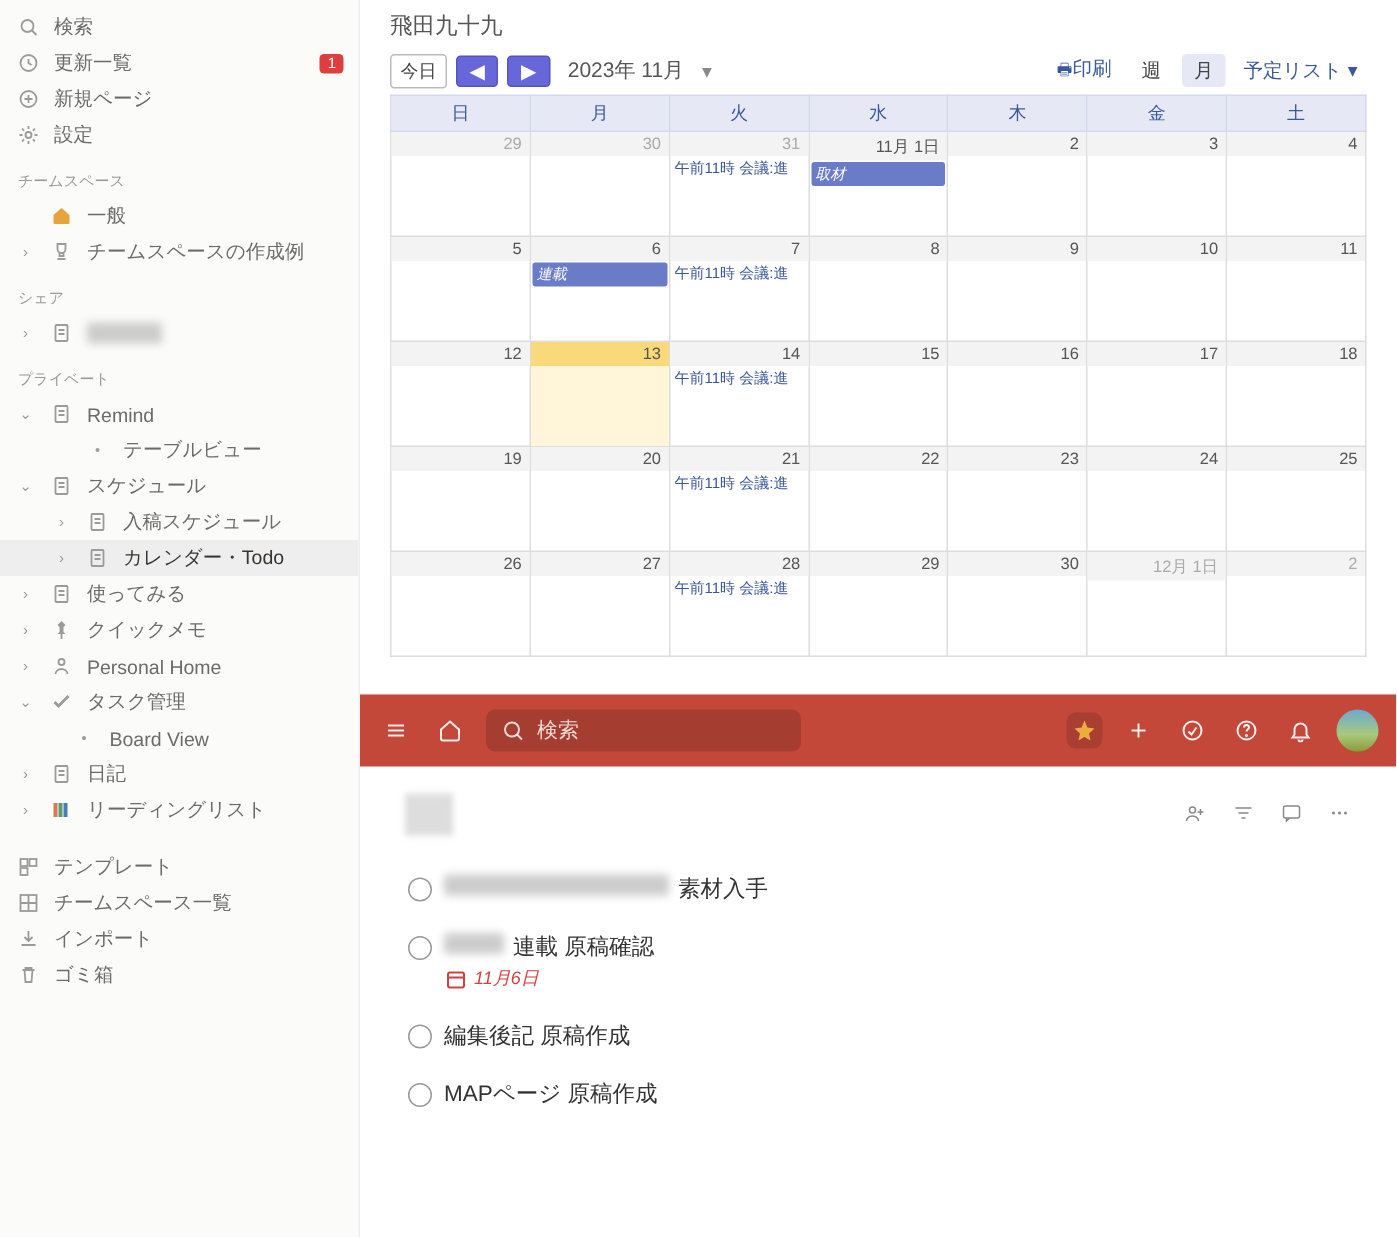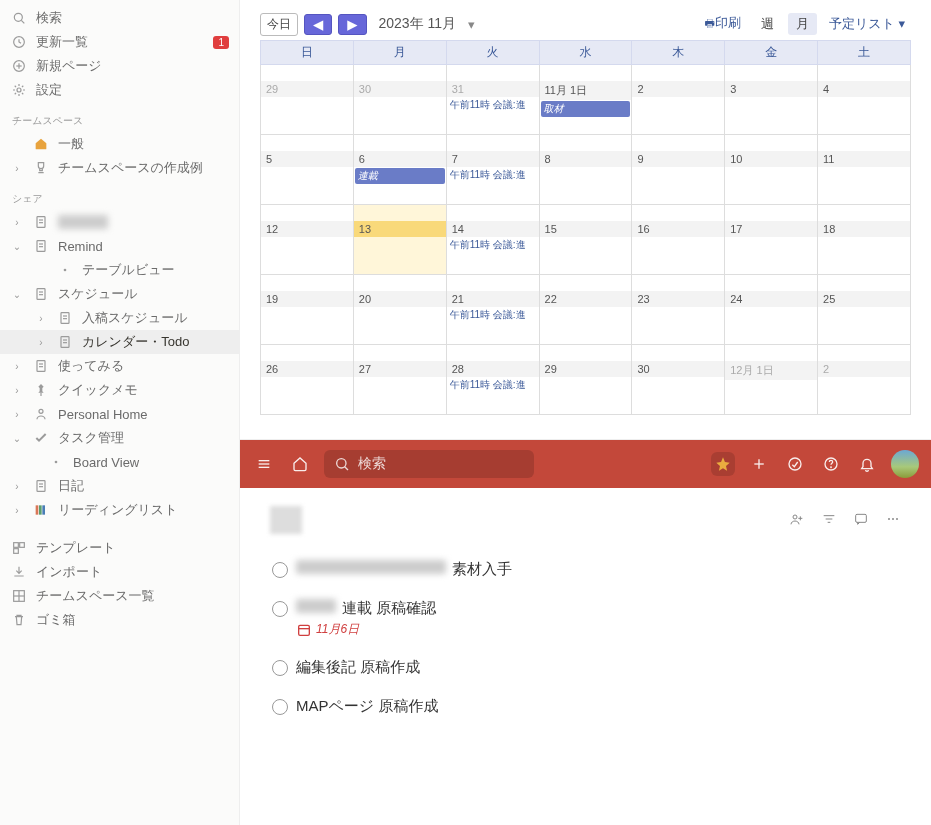--- a/index.html
+++ b/index.html
@@ -18,21 +18,21 @@
 .cal-btn { border: 1px solid #bbb; background: #fff; padding: 2px 6px; font-size: 12px; border-radius: 3px; cursor: pointer; color: #444; }
 .cal-nav { background: #6767d9; color: #fff; border: 1px solid #5555c0; padding: 2px 8px; border-radius: 3px; cursor: pointer; }
 .cal-month { font-size: 14px; color: #555; padding: 0 6px; }
 .cal-spacer { flex: 1; }
 .cal-right-link { color: #3b5998; font-size: 13px; padding: 2px 6px; cursor: pointer; }
 .cal-right-tab { color: #444; font-size: 13px; padding: 2px 8px; cursor: pointer; }
 .cal-right-tab.active { background: #e6e9f5; border-radius: 3px; }
 .cal-table { width: 100%; border-collapse: collapse; table-layout: fixed; }
 .cal-table th { background: #e6e9f5; color: #3b5998; font-size: 12px; font-weight: 400; padding: 3px; border: 1px solid #d4d9ee; }
 .cal-table td { border: 1px solid #ddd; height: 70px; vertical-align: top; font-size: 11px; position: relative; }
-.daynum { padding: 2px 5px; color: #555; background: #f3f3f3; margin-top: 16px; }
+.daynum { text-align: right; padding: 2px 5px; color: #555; background: #f3f3f3; }
 .daynum.outside { color: #aaa; }
 .today-cell .daynum { background: #f9d97a; }
 .today-cell { background: #fff6d9; }
 .event { font-size: 10px; padding: 1px 3px; overflow: hidden; white-space: nowrap; text-overflow: ellipsis; color: #3b5998; }
 .event-blue { background: #6a7cc7; color: #fff; border-radius: 2px; margin: 1px; font-style: italic; }
 .cal-footer { display: flex; justify-content: space-between; align-items: center; background: #f3f3f3; padding: 4px 8px; font-size: 11px; color: #555; border: 1px solid #ddd; border-top: none; }
 .gcal { display: flex; align-items: center; gap: 4px; }
 .gcal-plus { background: #1a73e8; color: #fff; width: 14px; height: 14px; display: inline-flex; align-items: center; justify-content: center; font-size: 11px; border-radius: 2px; }
 .google-g { font-weight: 500; }
 .google-g .b{color:#4285f4}.google-g .r{color:#ea4335}.google-g .y{color:#fbbc05}.google-g .g{color:#34a853}
@@ -124,20 +124,21 @@
         <span class="chevron">›</span>
         <span class="sb-icon">
           <svg viewBox="0 0 24 24" fill="none" stroke="#9b9b9b" stroke-width="1.8">
             <rect x="6" y="4" width="12" height="16" rx="1"></rect>
             <line x1="9" y1="9" x2="15" y2="9"></line>
             <line x1="9" y1="13" x2="15" y2="13"></line>
           </svg>
         </span>
         <span class="blurred" style="width:50px;height:14px;display:inline-block"></span>
       </div>
+      <div class="sb-section">プライベート</div>
       <div class="sb-item" style="">
         <span class="chevron">⌄</span>
         <span class="sb-icon">
           <svg viewBox="0 0 24 24" fill="none" stroke="#9b9b9b" stroke-width="1.8">
             <rect x="6" y="4" width="12" height="16" rx="1"></rect>
             <line x1="9" y1="9" x2="15" y2="9"></line>
             <line x1="9" y1="13" x2="15" y2="13"></line>
           </svg>
         </span>
         <span>Remind</span>
@@ -263,48 +264,49 @@
             <rect x="4" y="4" width="7" height="7"></rect>
             <rect x="13" y="4" width="7" height="7"></rect>
             <rect x="4" y="13" width="7" height="7"></rect>
           </svg>
         </span>
         <span>テンプレート</span>
       </div>
       <div class="sb-item" style="">
         <span class="sb-icon">
           <svg viewBox="0 0 24 24" fill="none" stroke="#9b9b9b" stroke-width="1.8">
-            <path d="M12 4v10M8 10l4 4 4-4M5 18h14"></path>
-          </svg>
-        </span>
-        <span>インポート</span>
-      </div>
-      <div class="sb-item" style="">
-        <span class="sb-icon">
-          <svg viewBox="0 0 24 24" fill="none" stroke="#9b9b9b" stroke-width="1.8">
             <rect x="4" y="4" width="16" height="16"></rect>
             <line x1="4" y1="12" x2="20" y2="12"></line>
             <line x1="12" y1="4" x2="12" y2="20"></line>
           </svg>
         </span>
         <span>チームスペース一覧</span>
+      </div>
+      <div class="sb-item" style="">
+        <span class="sb-icon">
+          <svg viewBox="0 0 24 24" fill="none" stroke="#9b9b9b" stroke-width="1.8">
+            <path d="M12 4v10M8 10l4 4 4-4M5 18h14"></path>
+          </svg>
+        </span>
+        <span>インポート</span>
       </div>
       <div class="sb-item" style="">
         <span class="sb-icon">
           <svg viewBox="0 0 24 24" fill="none" stroke="#9b9b9b" stroke-width="1.8">
             <path d="M6 7h12M9 7V5h6v2M8 7l1 12h6l1-12"></path>
           </svg>
         </span>
         <span>ゴミ箱</span>
       </div>
     </div>
 </div>
 
 <div class="main">
   <div class="cal-wrap">
+    <div class="cal-title">飛田九十九</div>
     <div class="cal-header">
       <button class="cal-btn">今日</button>
       <button class="cal-nav">◀</button>
       <button class="cal-nav">▶</button>
       <span class="cal-month">2023年 11月</span>
       <span style="color:#888">▾</span>
       <div class="cal-spacer"></div>
       <span class="cal-right-link"><span style="font-size:11px">🖶</span><span>印刷</span></span>
       <span class="cal-right-tab">週</span>
       <span class="cal-right-tab active">月</span>

